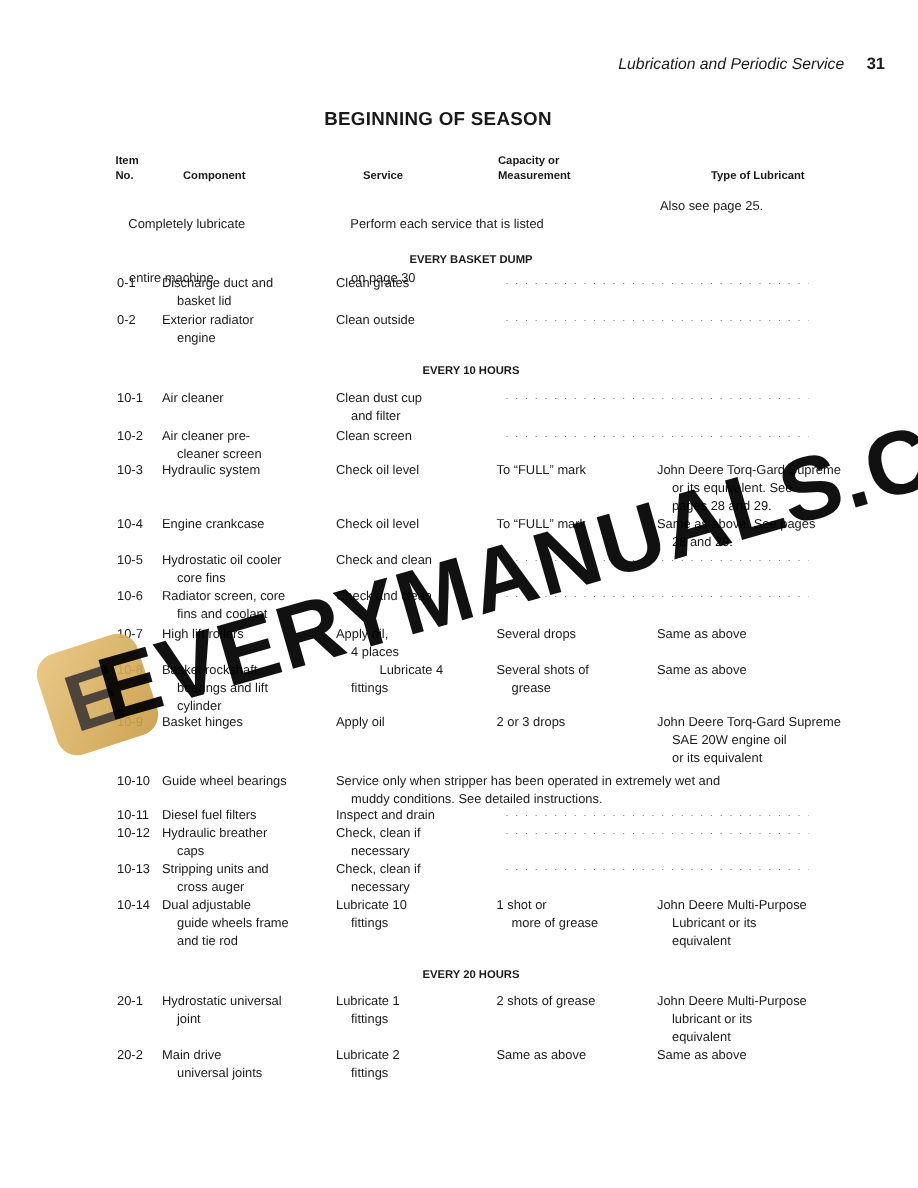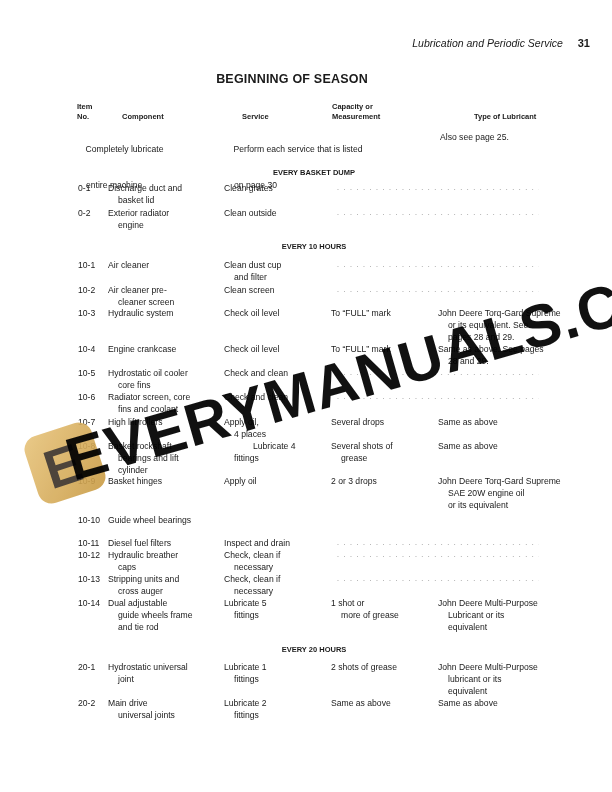--- a/index.html
+++ b/index.html
@@ -131,21 +131,21 @@
     <div class="row" style="top: 475px;">
       <div class="cell c-no">10-9</div>
       <div class="cell c-comp"><span style="display: block;">Basket hinges</span></div>
       <div class="cell c-serv"><span style="display: block;">Apply oil</span></div>
       <div class="cell c-cap"><span style="display: block;">2 or 3 drops</span></div>
       <div class="cell c-lub"><span style="display: block;">John Deere Torq-Gard Supreme</span><span style="display: block; padding-left: 10px;">SAE 20W engine oil</span><span style="display: block; padding-left: 10px;">or its equivalent</span></div>
     </div>
     <div class="row" style="top: 514px;">
       <div class="cell c-no">10-10</div>
       <div class="cell c-comp"><span style="display: block;">Guide wheel bearings</span></div>
-      <div class="cell c-serv"></div>
+      <div class="cell c-serv"><span style="display: block;">Service only when stripper has been operated in extremely wet and</span><span style="display: block; padding-left: 10px;">muddy conditions. See detailed instructions.</span></div>
     </div>
     <div class="row" style="top: 537px;">
       <div class="cell c-no">10-11</div>
       <div class="cell c-comp"><span style="display: block;">Diesel fuel filters</span></div>
       <div class="cell c-serv"><span style="display: block;">Inspect and drain</span></div>
       <div class="dots">. . . . . . . . . . . . . . . . . . . .   . . . . . . . . . . . . . . . . . . . .</div>
     </div>
     <div class="row" style="top: 549px;">
       <div class="cell c-no">10-12</div>
       <div class="cell c-comp"><span style="display: block;">Hydraulic breather</span><span style="display: block; padding-left: 10px;">caps</span></div>
@@ -154,21 +154,21 @@
     </div>
     <div class="row" style="top: 573px;">
       <div class="cell c-no">10-13</div>
       <div class="cell c-comp"><span style="display: block;">Stripping units and</span><span style="display: block; padding-left: 10px;">cross auger</span></div>
       <div class="cell c-serv"><span style="display: block;">Check, clean if</span><span style="display: block; padding-left: 10px;">necessary</span></div>
       <div class="dots">. . . . . . . . . . . . . . . . . . . .   . . . . . . . . . . . . . . . . . . . .</div>
     </div>
     <div class="row" style="top: 597px;">
       <div class="cell c-no">10-14</div>
       <div class="cell c-comp"><span style="display: block;">Dual adjustable</span><span style="display: block; padding-left: 10px;">guide wheels frame</span><span style="display: block; padding-left: 10px;">and tie rod</span></div>
-      <div class="cell c-serv"><span style="display: block;">Lubricate 5</span><span style="display: block; padding-left: 10px;">fittings</span></div>
+      <div class="cell c-serv"><span style="display: block;">Lubricate 10</span><span style="display: block; padding-left: 10px;">fittings</span></div>
       <div class="cell c-cap"><span style="display: block;">1 shot or</span><span style="display: block; padding-left: 10px;">more of grease</span></div>
       <div class="cell c-lub"><span style="display: block;">John Deere Multi-Purpose</span><span style="display: block; padding-left: 10px;">Lubricant or its</span><span style="display: block; padding-left: 10px;">equivalent</span></div>
     </div>
     <div class="sect" style="top: 645px;">EVERY 20 HOURS</div>
     <div class="row" style="top: 661px;">
       <div class="cell c-no">20-1</div>
       <div class="cell c-comp"><span style="display: block;">Hydrostatic universal</span><span style="display: block; padding-left: 10px;">joint</span></div>
       <div class="cell c-serv"><span style="display: block;">Lubricate 1</span><span style="display: block; padding-left: 10px;">fittings</span></div>
       <div class="cell c-cap"><span style="display: block;">2 shots of grease</span></div>
       <div class="cell c-lub"><span style="display: block;">John Deere Multi-Purpose</span><span style="display: block; padding-left: 10px;">lubricant or its</span><span style="display: block; padding-left: 10px;">equivalent</span></div>

